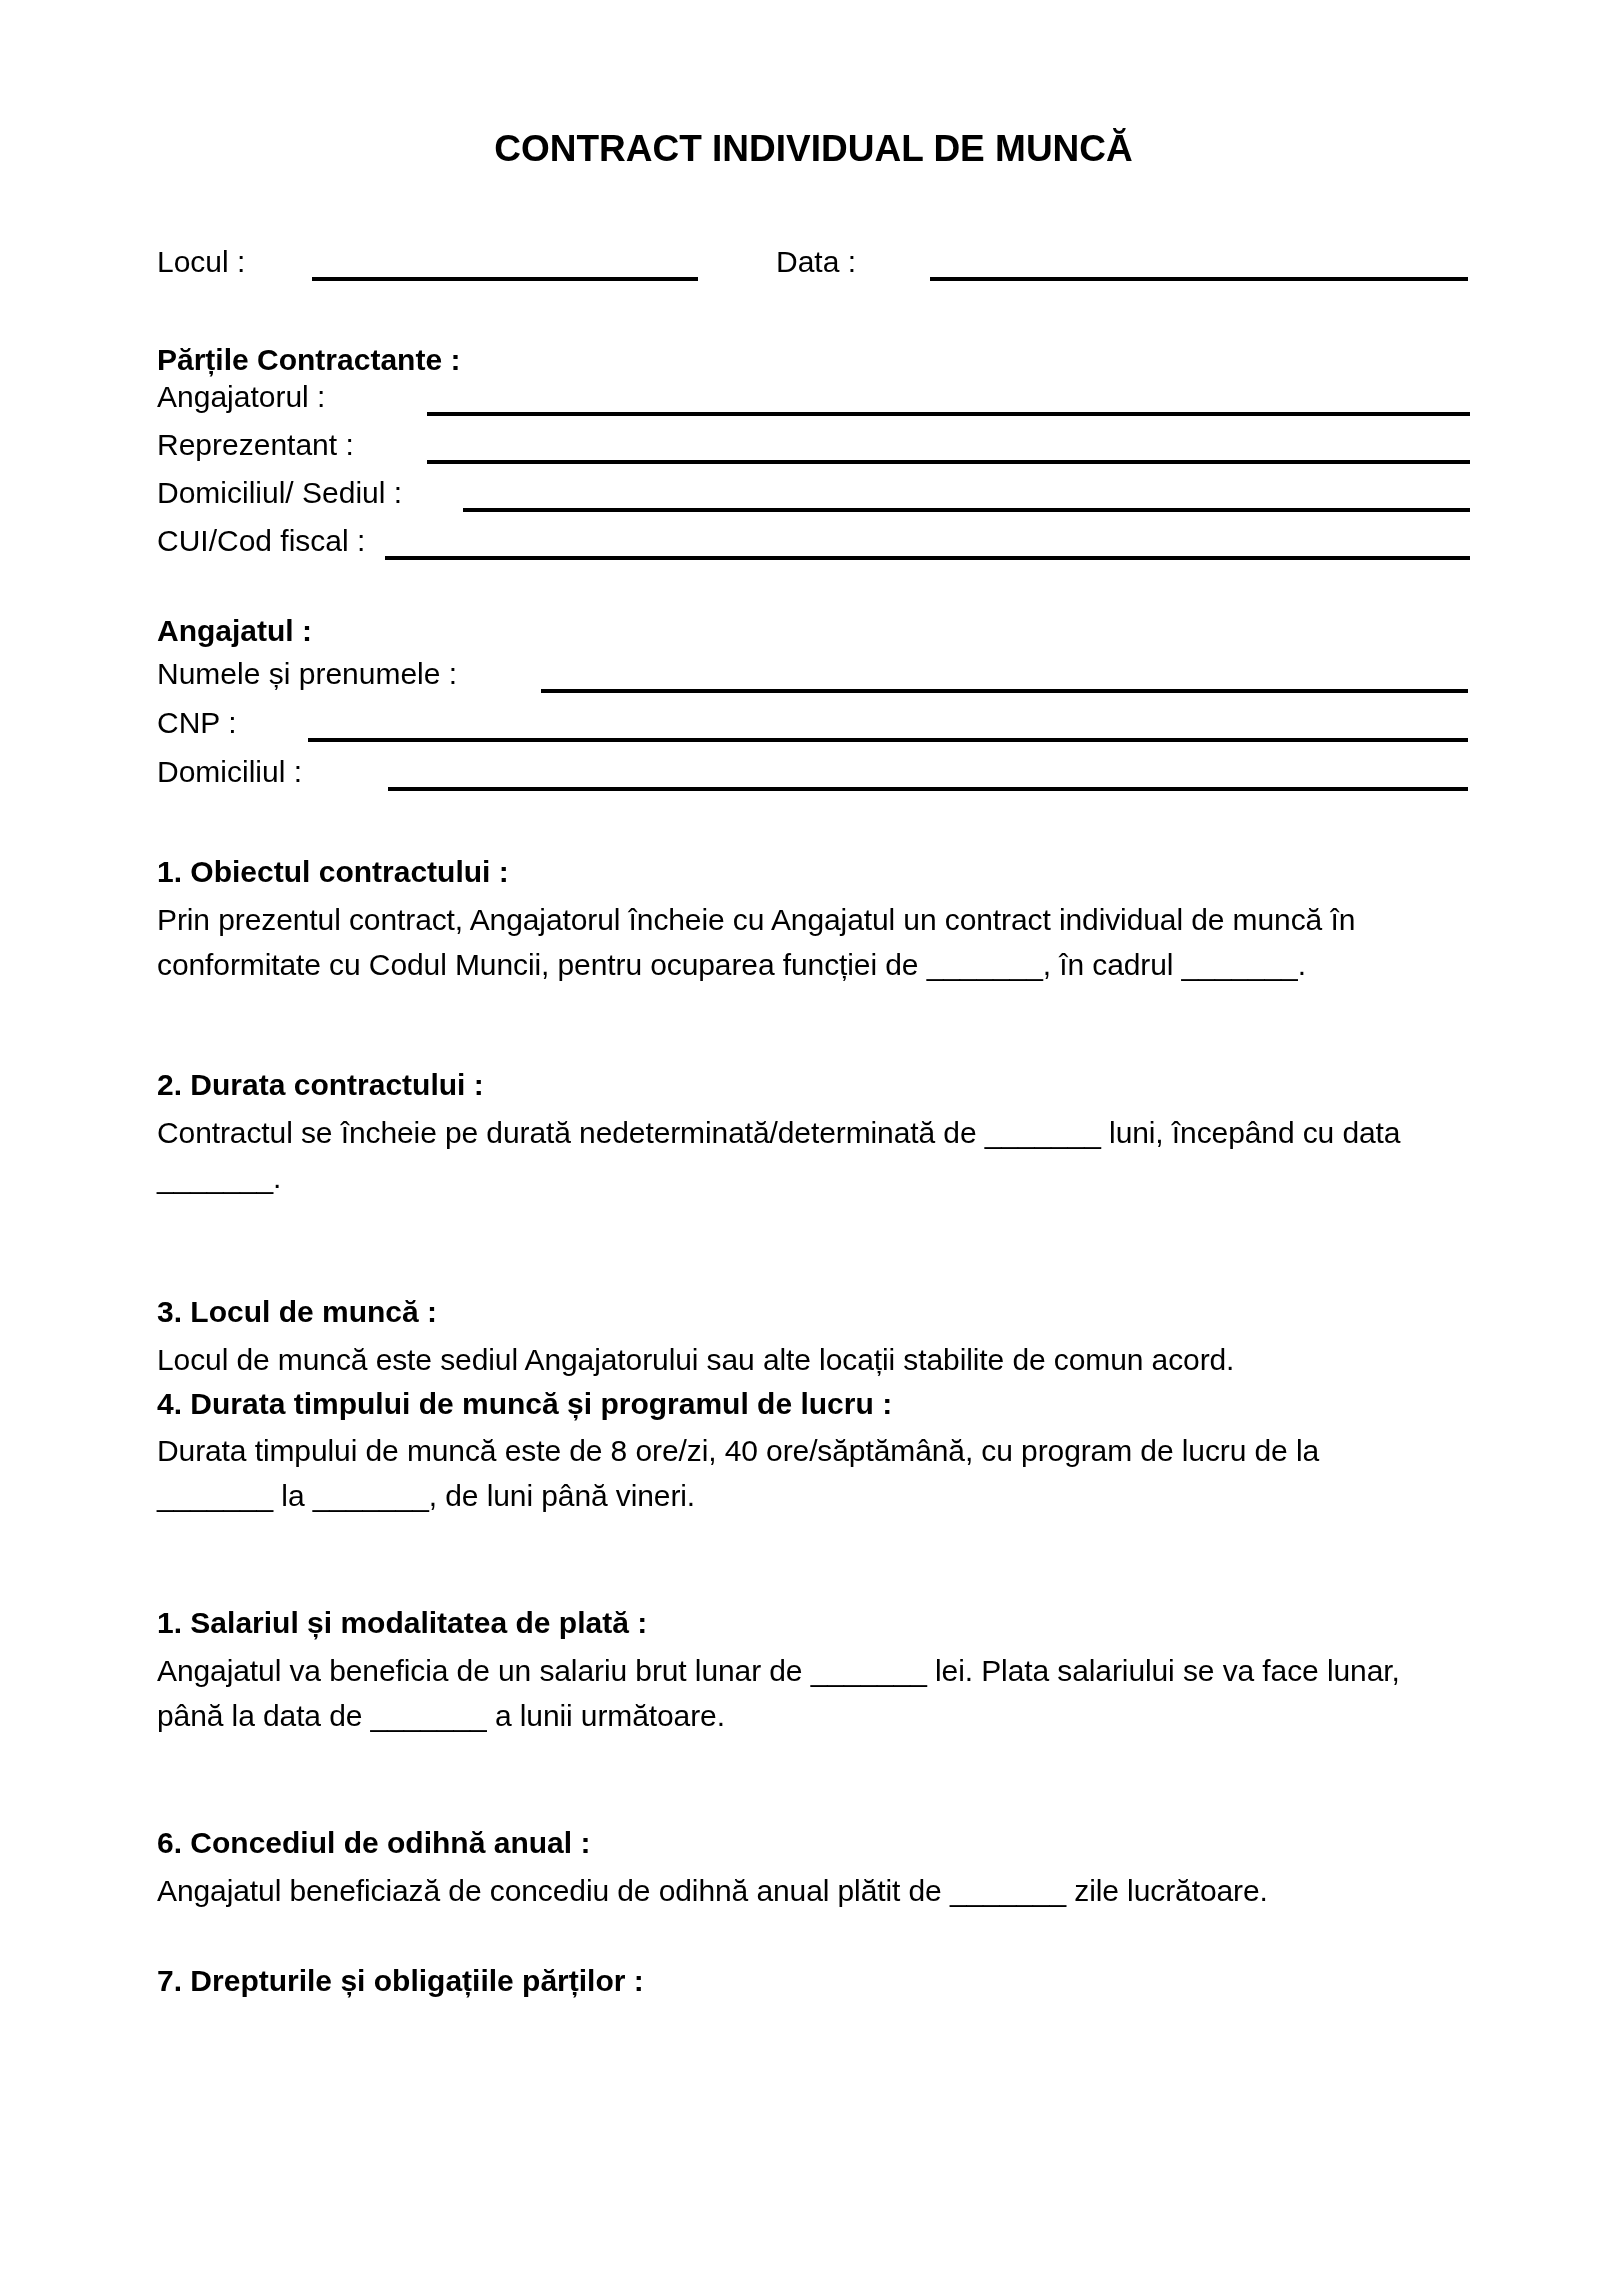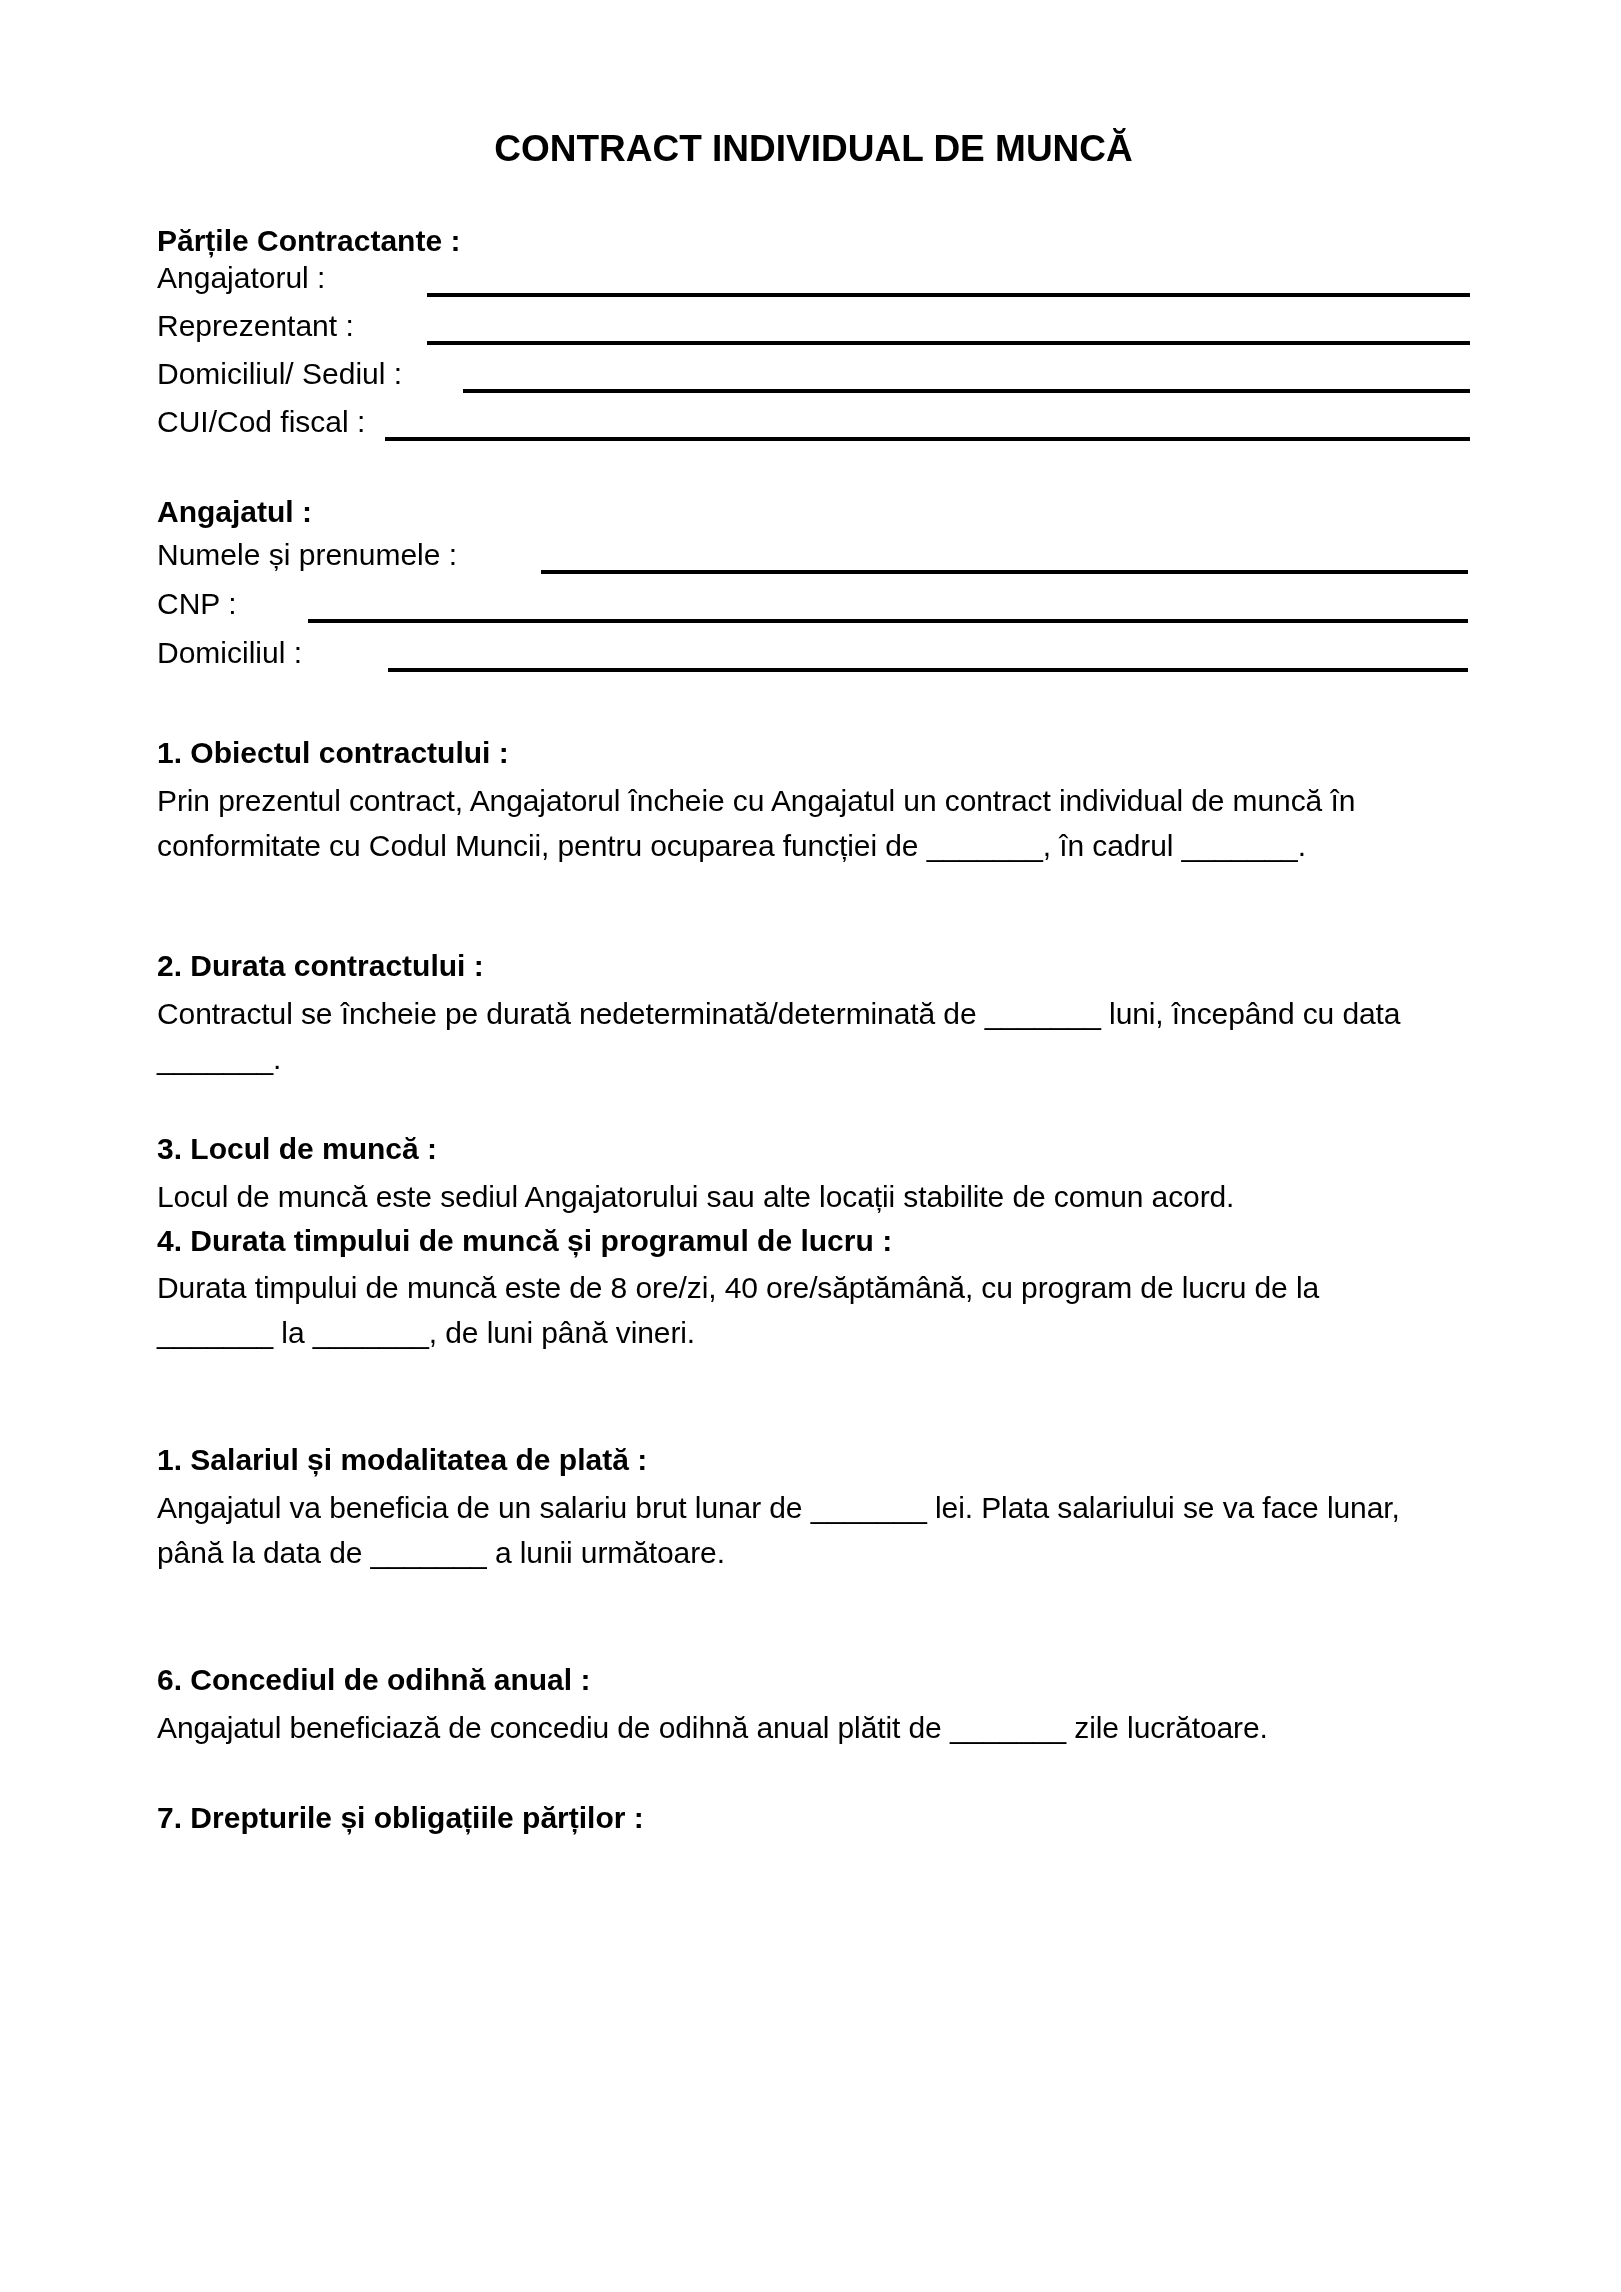--- a/index.html
+++ b/index.html
@@ -74,34 +74,40 @@
   }
   .sec-body {
     margin: 3.9px 0 0 0;
     font-size: 30px;
     line-height: 45px;
     letter-spacing: -0.1px;
     white-space: pre-line;
   }
   .mt-s1 { margin-top: 49px; }
   .mt-s2 { margin-top: 76px; }
-  .mt-s3 { margin-top: 46px; }
+  .mt-s3 { margin-top: 90px; }
   .mt-s4 { }
   .mt-s5 { margin-top: 83px; }
   .mt-s6 { margin-top: 83px; }
   .mt-s7 { margin-top: 46px; }
 </style>
 </head>
 <body>
 
 <div class="page">
   <div class="content">
 
     <h1 class="title">CONTRACT INDIVIDUAL DE MUNCĂ</h1>
 
+    <div class="frow meta-row">
+      <span class="flabel">Locul :</span>
+      <span class="fline ln-locul"></span>
+      <span class="flabel lbl-data">Data :</span>
+      <span class="fline ln-data"></span>
+    </div>
 
     <h2 class="group-heading gh-parties">Părțile Contractante :</h2>
 
     <div class="frow">
       <span class="flabel">Angajatorul :</span>
       <span class="fline ln-angajator"></span>
     </div>
     <div class="frow">
       <span class="flabel">Reprezentant :</span>
       <span class="fline ln-reprezentant"></span>

